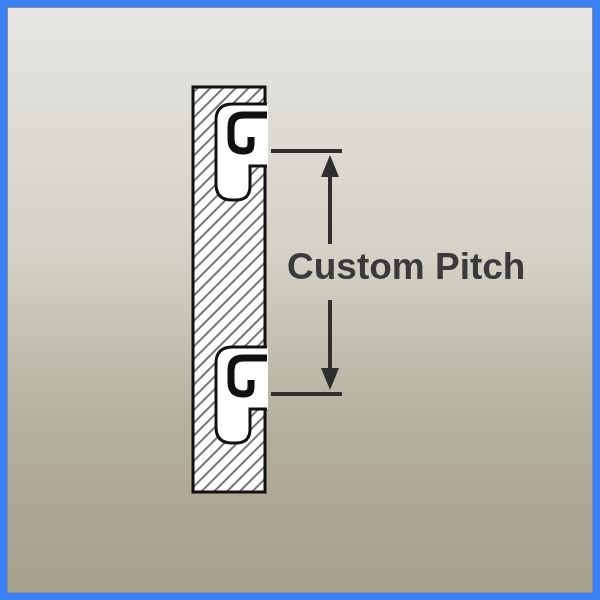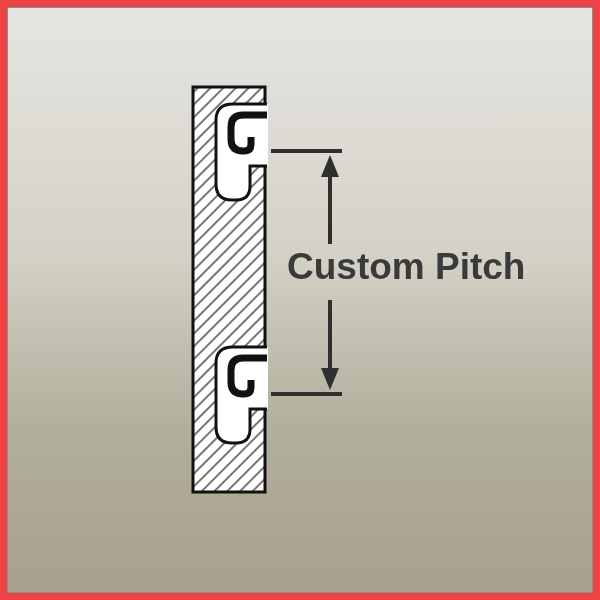--- a/index.html
+++ b/index.html
@@ -1,18 +1,18 @@
 <!DOCTYPE html>
 <html><head>
 <meta charset="utf-8">
 <style>
   html,body { margin:0; padding:0; background:#ffffff; }
   .screen {
     width:600px; height:600px; position:relative; overflow:hidden;
-    background:#ef4444;
+    background:#3b82f6;
     font-family:"Liberation Sans", sans-serif;
   }
   .canvas {
     position:absolute; left:7px; top:7px; width:584px; height:584px;
     border:1px solid #8e8e8e;
     background:linear-gradient(180deg, #e6e5e2 0%, #d4d1c6 42%, #b3af9d 72%, #a5a18d 100%);
   }
   svg.diagram { position:absolute; left:0; top:0; width:600px; height:600px; }
   .pitch-label {
     position:absolute; left:287px; top:246px;

